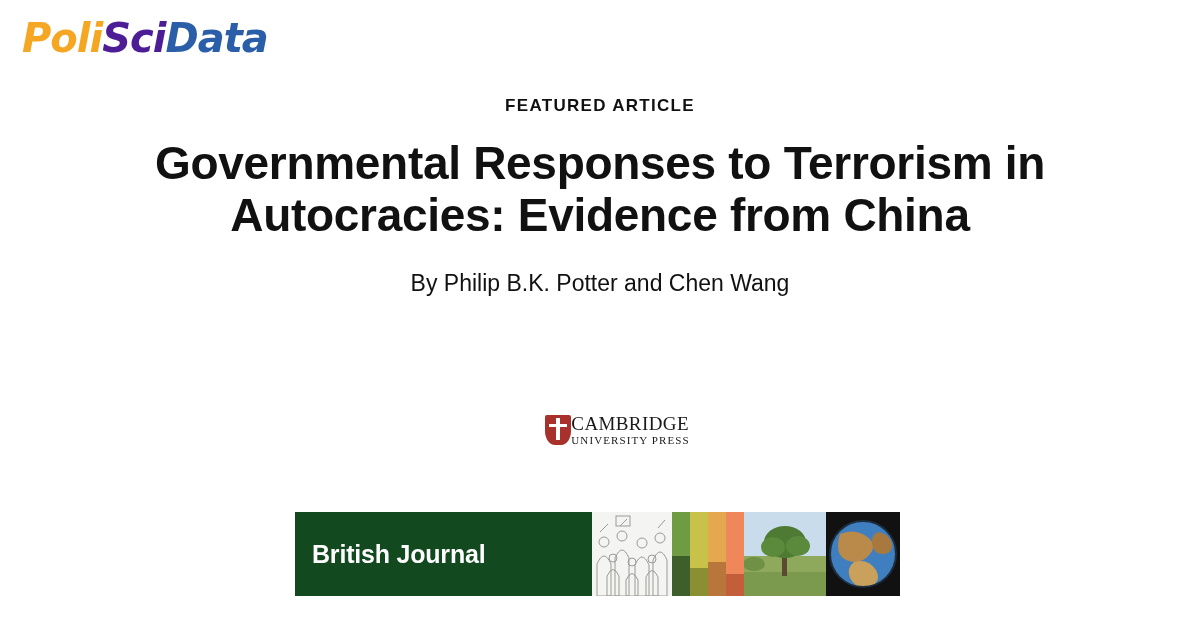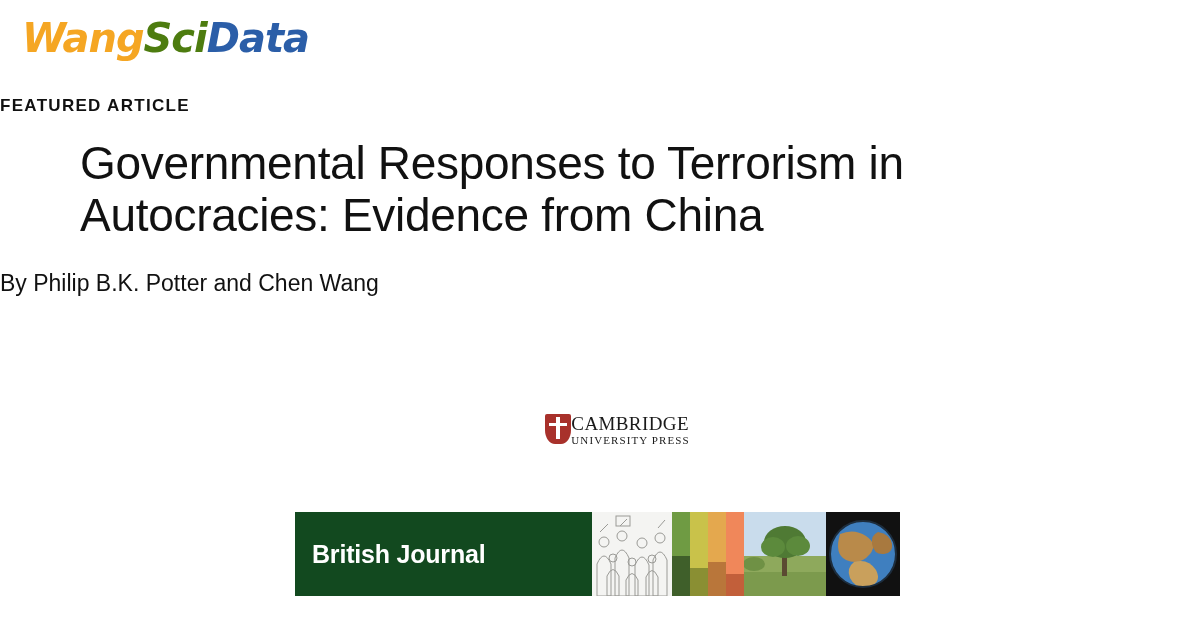--- a/index.html
+++ b/index.html
@@ -23,41 +23,41 @@
     left: 22px;
     font-family: "DejaVu Sans", sans-serif;
     font-size: 40px;
     font-weight: bold;
     font-style: italic;
     letter-spacing: -1px;
     line-height: 1;
     white-space: nowrap;
   }
   .brand .seg-poli  { color: #f5a623; }
-  .brand .seg-sci   { color: #4d7c0f; }
+  .brand .seg-sci   { color: #4c1d95; }
   .brand .seg-data  { color: #2b5ea8; }
 
   
   .center {
     position: absolute;
     top: 96px;
     left: 0;
     width: 1200px;
-    text-align: left;
+    text-align: center;
   }
   .eyebrow {
     font-size: 17px;
     font-weight: bold;
     letter-spacing: 1.3px;
     color: #111111;
     margin: 0 0 22px 0;
   }
   .title {
     font-size: 46px;
-    font-weight: normal;
+    font-weight: bold;
     line-height: 1.12;
     color: #111111;
     margin: 11px auto;
     max-width: 1040px;
     letter-spacing: -0.3px;
   }
   .byline {
     font-size: 23px;
     color: #111111;
     margin-top: 29px;
@@ -68,20 +68,21 @@
     position: absolute;
     top: 414px;
     left: 0;
     width: 1200px;
     display: flex;
     justify-content: center;
     align-items: center;
   }
   .pub-inner {
     display: flex;
+    align-items: center;
     gap: 0;
     padding-left: 35px;
   }
   .pub-shield {
     width: 26px;
     height: 30px;
     background: #a8312b;
     position: relative;
     border-radius: 2px 2px 10px 10px / 2px 2px 14px 14px;
   }
@@ -151,21 +152,21 @@
   
   .jb-tree { width: 82px; background: linear-gradient(#cfe0ef 0%, #cfe0ef 52%, #9fb56a 52%, #7e9a4e 100%); }
 
   
   .jb-globe { width: 74px; background: #1b1b1b; }
 </style>
 </head>
 <body>
 
 <div class="brand">
-  <span class="seg-poli">Wang</span><span class="seg-sci">Sci</span><span class="seg-data">Data</span>
+  <span class="seg-poli">Poli</span><span class="seg-sci">Sci</span><span class="seg-data">Data</span>
 </div>
 
 <div class="center">
   <div class="eyebrow">FEATURED ARTICLE</div>
   <h1 class="title">Governmental Responses to Terrorism in Autocracies: Evidence from China</h1>
   <div class="byline">By Philip B.K. Potter and Chen Wang</div>
 </div>
 
 <div class="publisher">
   <div class="pub-inner">

